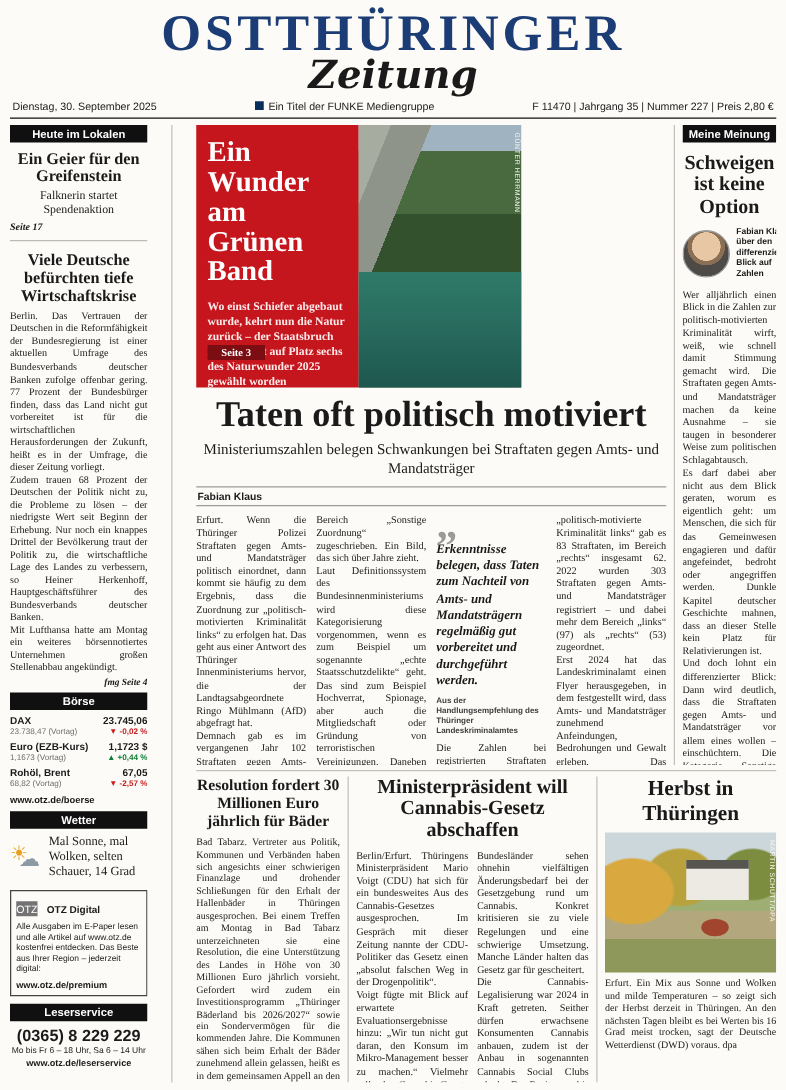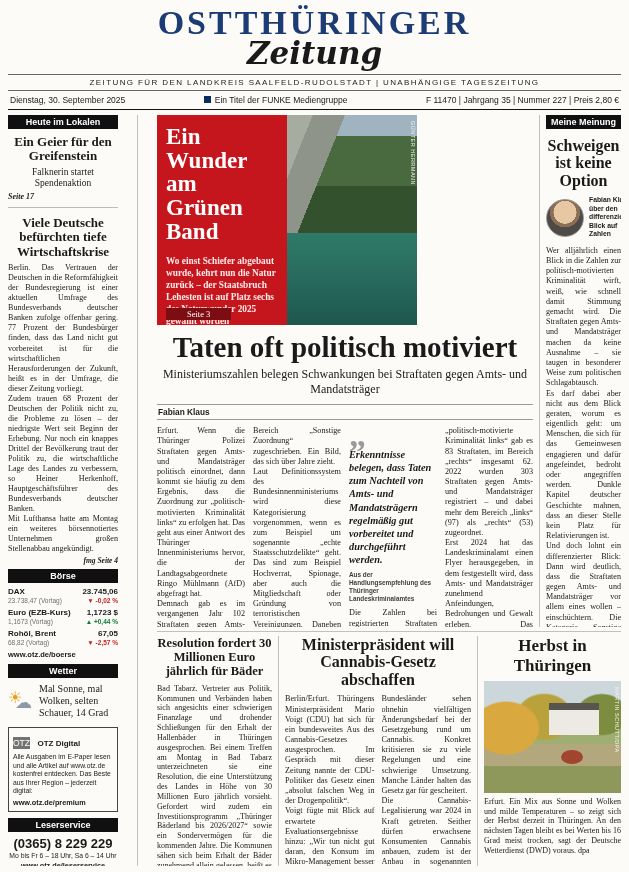--- a/index.html
+++ b/index.html
@@ -2,21 +2,21 @@
 <html lang="de"><head>
 <meta charset="utf-8">
 <style>
   *{margin:0;padding:0;box-sizing:border-box}
   html,body{width:629px;height:872px}
   body{background:#e9e7e2;font-family:"Liberation Serif",serif;color:#1a1a1a}
   .page{width:629px;height:872px;background:#fcfbf8;padding:6px 8px;overflow:hidden;display:flex;flex-direction:column}
 
   
   .masthead{text-align:center;flex:none}
-  .mast-title{font-weight:bold;font-size:34px;letter-spacing:3px;color:#1b3c74;line-height:1.02}
+  .mast-title{font-weight:bold;font-size:41px;letter-spacing:3px;color:#1b3c74;line-height:1.02}
   .mast-script{font-family:"DejaVu Serif",serif;font-style:italic;font-weight:bold;font-size:31px;line-height:1.0;margin-top:-3px}
   .tagline{font-family:"Liberation Sans",sans-serif;font-size:8px;letter-spacing:1.4px;color:#222;padding:3px 0;border-top:1px solid #666;border-bottom:1px solid #666;margin-top:5px}
   .dateline{display:flex;justify-content:space-between;align-items:center;font-family:"Liberation Sans",sans-serif;font-size:8.5px;padding:4px 2px;border-bottom:1.5px solid #111}
   .dateline .pub{display:flex;align-items:center;gap:4px}
   .pub-sq{width:7px;height:7px;background:#0a2e5c;display:inline-block}
 
   
   .content{flex:1;min-height:0;display:flex;gap:19px;padding-top:5px}
   .vrule{width:1px;background:#c3c1ba;flex:none}
   .hrule{height:1px;background:#c3c1ba;margin:4px 0;flex:none}
@@ -56,21 +56,21 @@
   .main-area{flex:1;min-width:0;display:flex;flex-direction:column}
   .upper{display:flex;gap:6px;height:512px;flex:none;min-height:0}
   .center-zone{width:376px;flex:none;display:flex;flex-direction:column;min-height:0}
   .opinion{flex:1;min-width:0;overflow:hidden;display:flex;flex-direction:column}
 
   
   .teaser{display:flex;width:260px;height:210px;flex:none}
   .teaser-red{width:130px;background:#c5161d;color:#fff;padding:10px 9px;position:relative}
   .teaser-hl{font-size:23px;font-weight:bold;line-height:1.04}
   .teaser-text{font-size:9.3px;line-height:1.28;margin-top:12px;color:#ffeaea;font-weight:bold}
-  .teaser-page{position:absolute;bottom:5px;left:9px;background:#7c0d12;padding:1px 21px;font-size:8.5px;font-weight:normal;color:#fff}
+  .teaser-page{position:absolute;bottom:22px;left:9px;background:#7c0d12;padding:1px 11px;font-size:8.5px;font-weight:bold;color:#fff}
   .teaser-photo{width:130px;position:relative;overflow:hidden;
     background:
       linear-gradient(180deg,rgba(0,0,0,0) 0 56%,#2f7a68 56%,#2a6f61 72%,#1e574e 100%),
       linear-gradient(112deg,#a7aca0 0 12%,#8e948a 12% 27%,rgba(0,0,0,0) 27%),
       linear-gradient(180deg,#9fb4c0 0 10%,#49693e 10% 34%,#33512c 34% 56%,#3a5c35 56%);}
   .pcredit{position:absolute;right:1px;top:6px;writing-mode:vertical-rl;font-family:"Liberation Sans",sans-serif;font-size:5.5px;color:#efefef;letter-spacing:.5px}
 
   
   .lead{flex:1;min-height:0;display:flex;flex-direction:column;margin-top:8px}
   .lead-hl{font-size:29px;font-weight:bold;text-align:center;line-height:1.02;flex:none}
@@ -114,21 +114,20 @@
   .h-caption{font-size:8px;line-height:1.24;text-align:justify;margin-top:4px;hyphens:auto;overflow:hidden}
 </style>
 </head>
 <body>
 
 <div class="page">
 
   <header class="masthead">
     <div class="mast-title">OSTTHÜRINGER</div>
     <div class="mast-script">Zeitung</div>
-    <div class="tagline">ZEITUNG FÜR DEN LANDKREIS SAALFELD-RUDOLSTADT | UNABHÄNGIGE TAGESZEITUNG</div>
     <div class="dateline">
       <span style="font-weight:normal">Dienstag, 30. September 2025</span>
       <span class="pub">
         <span class="pub-sq"></span>
         <span>Ein Titel der FUNKE Mediengruppe</span>
       </span>
       <span>F 11470 | Jahrgang 35 | Nummer 227 | Preis 2,80 €</span>
     </div>
   </header>
 

